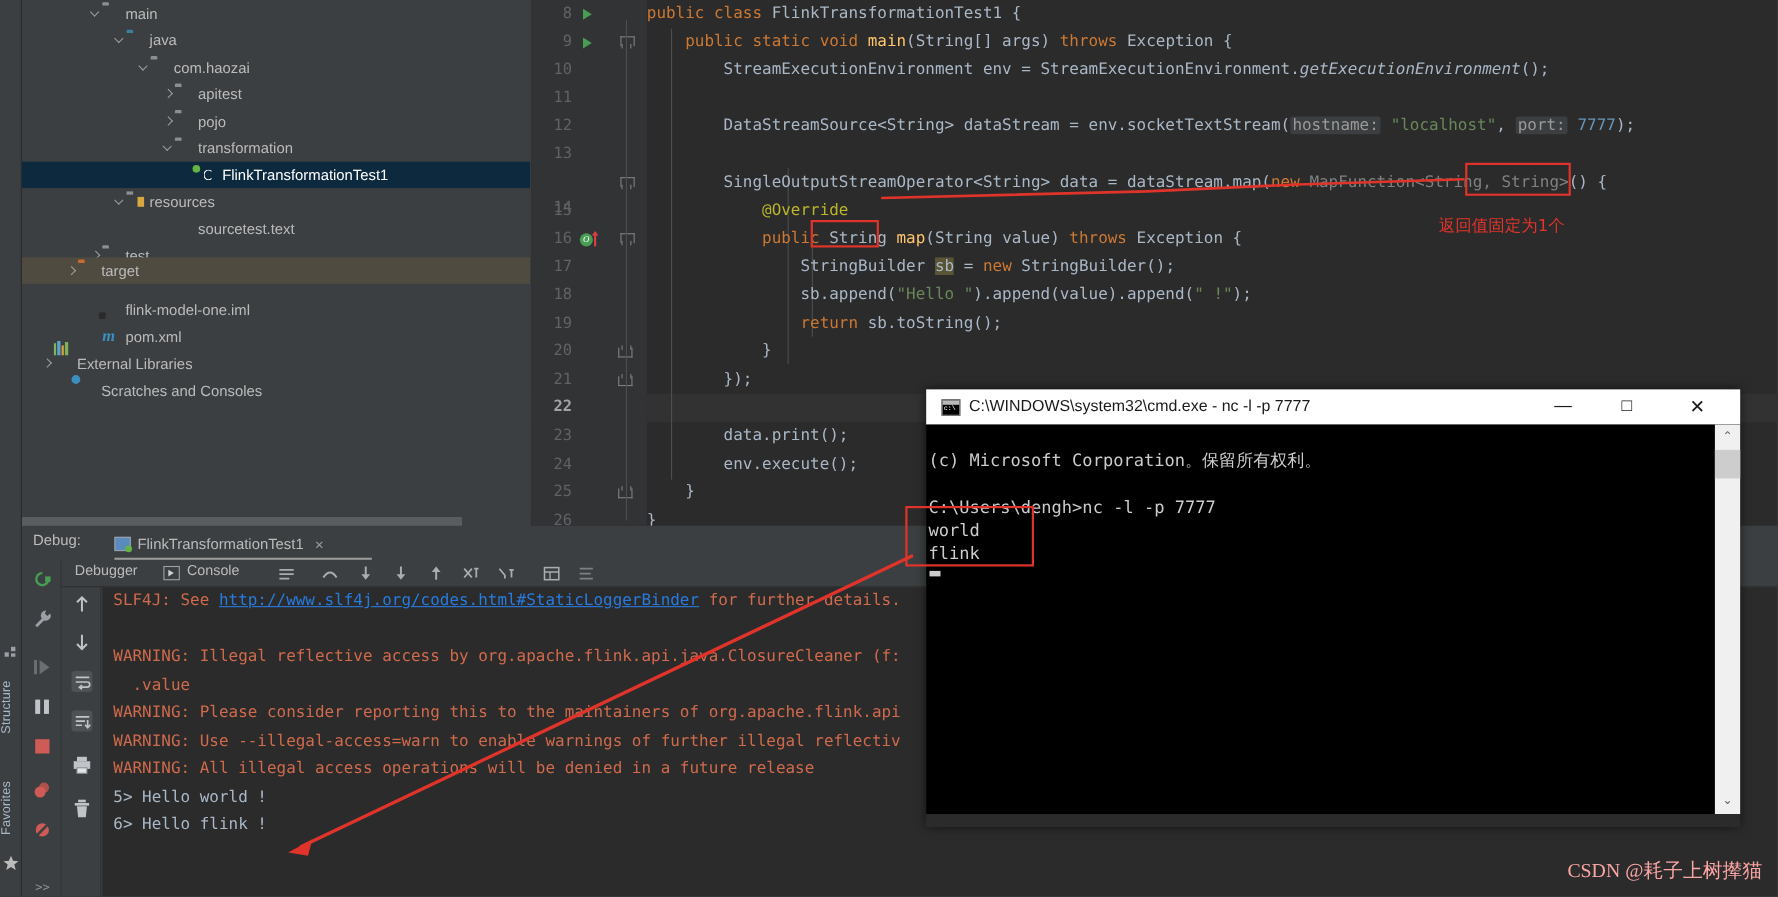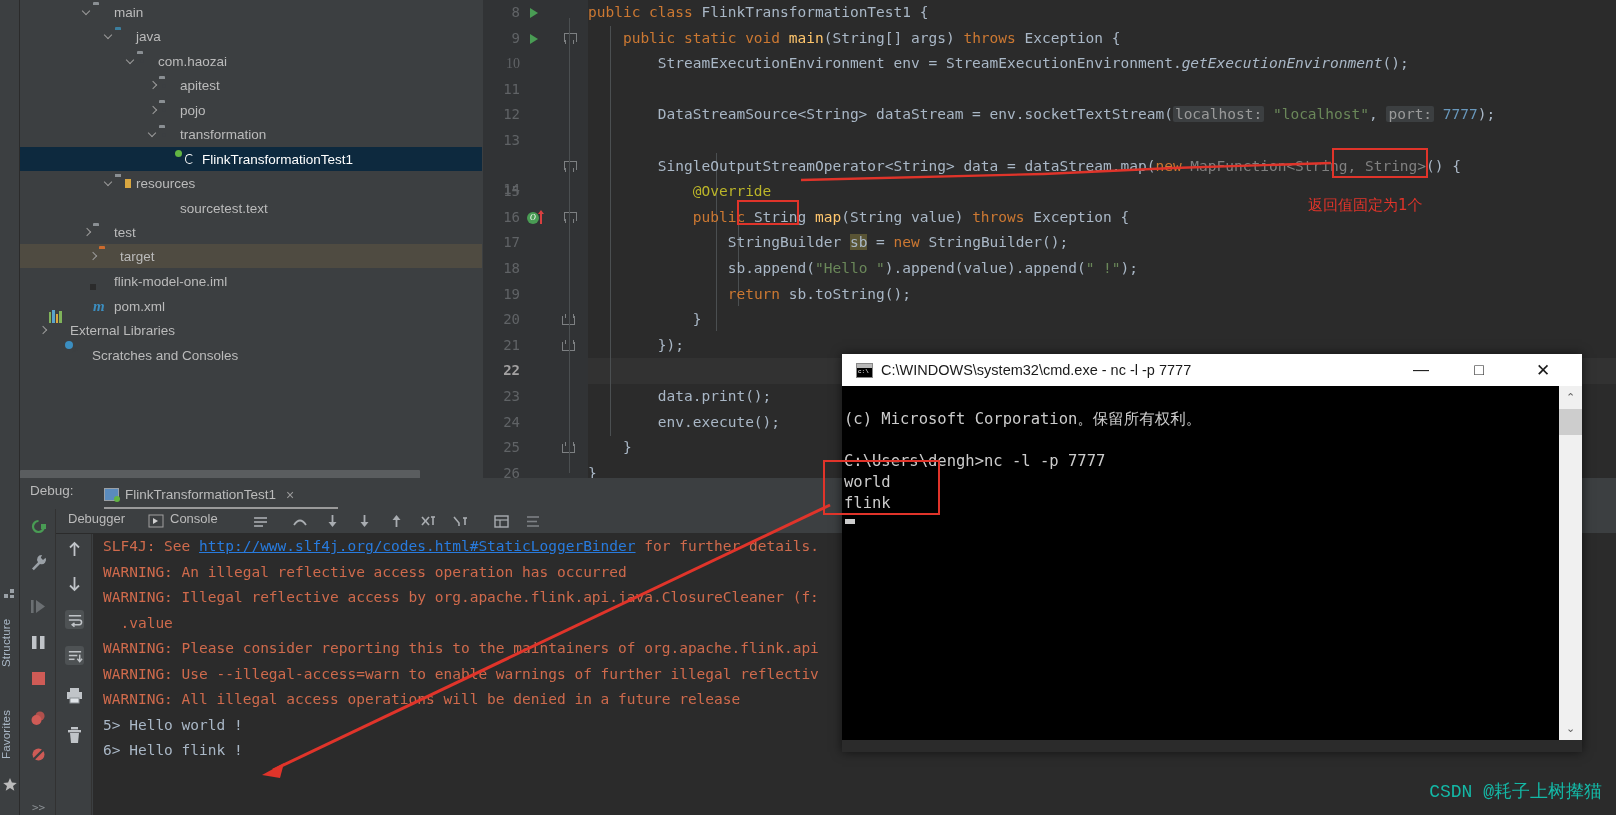--- a/index.html
+++ b/index.html
@@ -171,22 +171,22 @@
   .cmdline{ position:absolute; left:2px; color:#cccccc; font-family:"DejaVu Sans Mono","Liberation Mono",monospace;
             font-size:15.5px; white-space:pre; line-height:20px; }
   .cmdscroll{ position:absolute; right:0; top:32px; width:23px; height:354px; background:#f0f0f0; }
   .cmdscroll .thumb{ position:absolute; left:0; top:23px; width:23px; height:26px; background:#cdcdcd; }
   .cmdscroll .up, .cmdscroll .dn{ position:absolute; left:0; width:23px; height:23px; color:#606060; font-size:11px; text-align:center; line-height:23px; }
   .cmdscroll .up{ top:0; }
   .cmdscroll .dn{ bottom:0; }
   .cursorblk{ position:absolute; width:10px; height:5px; background:#cccccc; }
 
   .arrowline{ position:absolute; pointer-events:none; }
-  .watermark{ position:absolute; right:14px; bottom:12px; color:#14b8a6; font-size:18px;
-              font-family:Liberation Mono, monospace; }
+  .watermark{ position:absolute; right:14px; bottom:12px; color:#fca5a5; font-size:18px;
+              font-family:Liberation Serif, serif; }
 </style>
 </head>
 <body>
 
 <div id="root">
 
   <div class="leftstrip">
     <div class="vicon" style="top:586px;">
       <svg width="12" height="12" viewBox="0 0 12 12">
           <rect x="0" y="6" width="4" height="4" fill="#9aa0a6"></rect>
@@ -257,21 +257,21 @@
         <span class="arrow down"></span>
         <span class="ico"><span class="resfld"></span></span>
         <span>resources</span>
       </div>
       <div class="treerow" style="top: 220.5px;">
         <span style="display:inline-block;width:60px;flex:0 0 60px;"></span>
         <span class="arrow right"></span>
         <span class="ico"><span class="fld"></span></span>
         <span>test</span>
       </div>
-      <div class="treerow tgt" style="top: 244px; padding-left: 28px;">
+      <div class="treerow tgt" style="top: 234px;">
         <span style="display:inline-block;width:38px;flex:0 0 38px;"></span>
         <span class="arrow right"></span>
         <span class="ico"><span class="fld orange"></span></span>
         <span>target</span>
       </div>
       <div class="treerow" style="top: 269.5px;">
         <span style="display:inline-block;width:60px;flex:0 0 60px;"></span>
         <span class="arrow"></span>
         <span class="ico"><span class="imlf"></span></span>
         <span>flink-model-one.iml</span>
@@ -300,21 +300,21 @@
     </div>
 
   <div class="editor">
     <div class="curline-g" style="top:358.4px;"></div>
     <div class="gutter" id="gutter">
         <div class="ln" style="top: 0px;">8</div>
         <div class="runmark" style="top: 8px;"></div>
         <div class="ln" style="top: 25.6px;">9</div>
         <div class="runmark" style="top: 33.6px;"></div>
         <div class="foldbox" style="top: 32.6px;"></div>
-        <div class="ln" style="top: 51.2px; font-family: Liberation Serif, serif;">10</div>
+        <div class="ln" style="top: 51.2px;">10</div>
         <div class="ln" style="top: 76.8px;">11</div>
         <div class="ln" style="top: 102.4px;">12</div>
         <div class="ln" style="top: 128px;">13</div>
         <div class="ln" style="top: 151px; margin-top: 26px;">14</div>
         <div class="foldbox" style="top: 160.6px;"></div>
         <div class="ln" style="top: 179.2px;">15</div>
         <div class="ln" style="top: 204.8px;">16</div>
         <div class="ovr" style="top: 211.8px;">
           <span class="circ">O</span>
           <span class="ar"></span>
@@ -339,21 +339,21 @@
 
     <div class="codearea">
       <div class="indentguide" style="left:22px;top:25.6px;height:410px;"></div>
       <div class="indentguide" style="left:128px;top:153px;height:178px;"></div>
       <div class="indentguide" style="left:150px;top:204px;height:102px;"></div>
 
       <div class="cline" style="top:0px;"><span class="k">public class </span><span>FlinkTransformationTest1 {</span></div>
       <div class="cline" style="top:25.6px;">    <span class="k">public static void </span><span class="mt">main</span><span>(String[] args) </span><span class="k">throws </span><span>Exception {</span></div>
       <div class="cline" style="top:51.2px;">        StreamExecutionEnvironment env = StreamExecutionEnvironment.<span class="it">getExecutionEnvironment</span>();</div>
       <div class="cline" style="top:76.8px;"></div>
-      <div class="cline" style="top:102.4px;">        DataStreamSource&lt;String&gt; dataStream = env.socketTextStream(<span class="hint">localhost:</span> <span class="s">"localhost"</span>, <span class="hint">port:</span> <span class="n">7777</span>);</div>
+      <div class="cline" style="top:102.4px;">        DataStreamSource&lt;String&gt; dataStream = env.socketTextStream(<span class="hint">hostname:</span> <span class="s">"localhost"</span>, <span class="hint">port:</span> <span class="n">7777</span>);</div>
       <div class="cline" style="top:128px;"></div>
       <div class="cline" style="top:153.6px;">        SingleOutputStreamOperator&lt;String&gt; data = dataStream.map(<span class="k">new </span><span class="gy">MapFunction&lt;String, String&gt;</span>() {</div>
       <div class="cline" style="top:179.2px;">            <span class="an">@Override</span></div>
       <div class="cline" style="top:204.8px;">            <span class="k">public </span>String <span class="mt">map</span>(String value) <span class="k">throws </span>Exception {</div>
       <div class="cline" style="top:230.4px;">                StringBuilder <span class="hl">sb</span> = <span class="k">new </span>StringBuilder();</div>
       <div class="cline" style="top:256px;">                sb.append(<span class="s">"Hello "</span>).append(value).append(<span class="s">" !"</span>);</div>
       <div class="cline" style="top:281.6px;">                <span class="k">return </span>sb.toString();</div>
       <div class="cline" style="top:307.2px;">            }</div>
       <div class="cline" style="top:332.8px;">        });</div>
       <div class="cline" style="top:358.4px;"></div>
@@ -554,21 +554,20 @@
         <svg width="19" height="19" viewBox="0 0 19 19">
             <rect x="6" y="1" width="7" height="2.4" fill="#c0c4c8"></rect>
             <rect x="3" y="4" width="13" height="2.4" fill="#c0c4c8"></rect>
             <path d="M5 7 L14 7 L13 17 L6 17 Z" fill="#c0c4c8"></path>
           </svg>
       </div>
     </div>
 
     <div class="console" id="console">
         <div class="conline" style="top: 0px;">SLF4J: See <span class="lnk">http://www.slf4j.org/codes.html#StaticLoggerBinder</span> for further details.</div>
-        <div class="conline" style="top: 25.5px;">WARNING: An illegal reflective access operation has occurred</div>
         <div class="conline" style="top: 51px;">WARNING: Illegal reflective access by org.apache.flink.api.java.ClosureCleaner (f:</div>
         <div class="conline" style="top: 76.5px;">  .value</div>
         <div class="conline" style="top: 102px;">WARNING: Please consider reporting this to the maintainers of org.apache.flink.api</div>
         <div class="conline" style="top: 127.5px;">WARNING: Use --illegal-access=warn to enable warnings of further illegal reflectiv</div>
         <div class="conline" style="top: 153px;">WARNING: All illegal access operations will be denied in a future release</div>
         <div class="conline white" style="top: 178.5px;">5&gt; Hello world !</div>
         <div class="conline white" style="top: 204px;">6&gt; Hello flink !</div>
       </div>
   </div>
 

